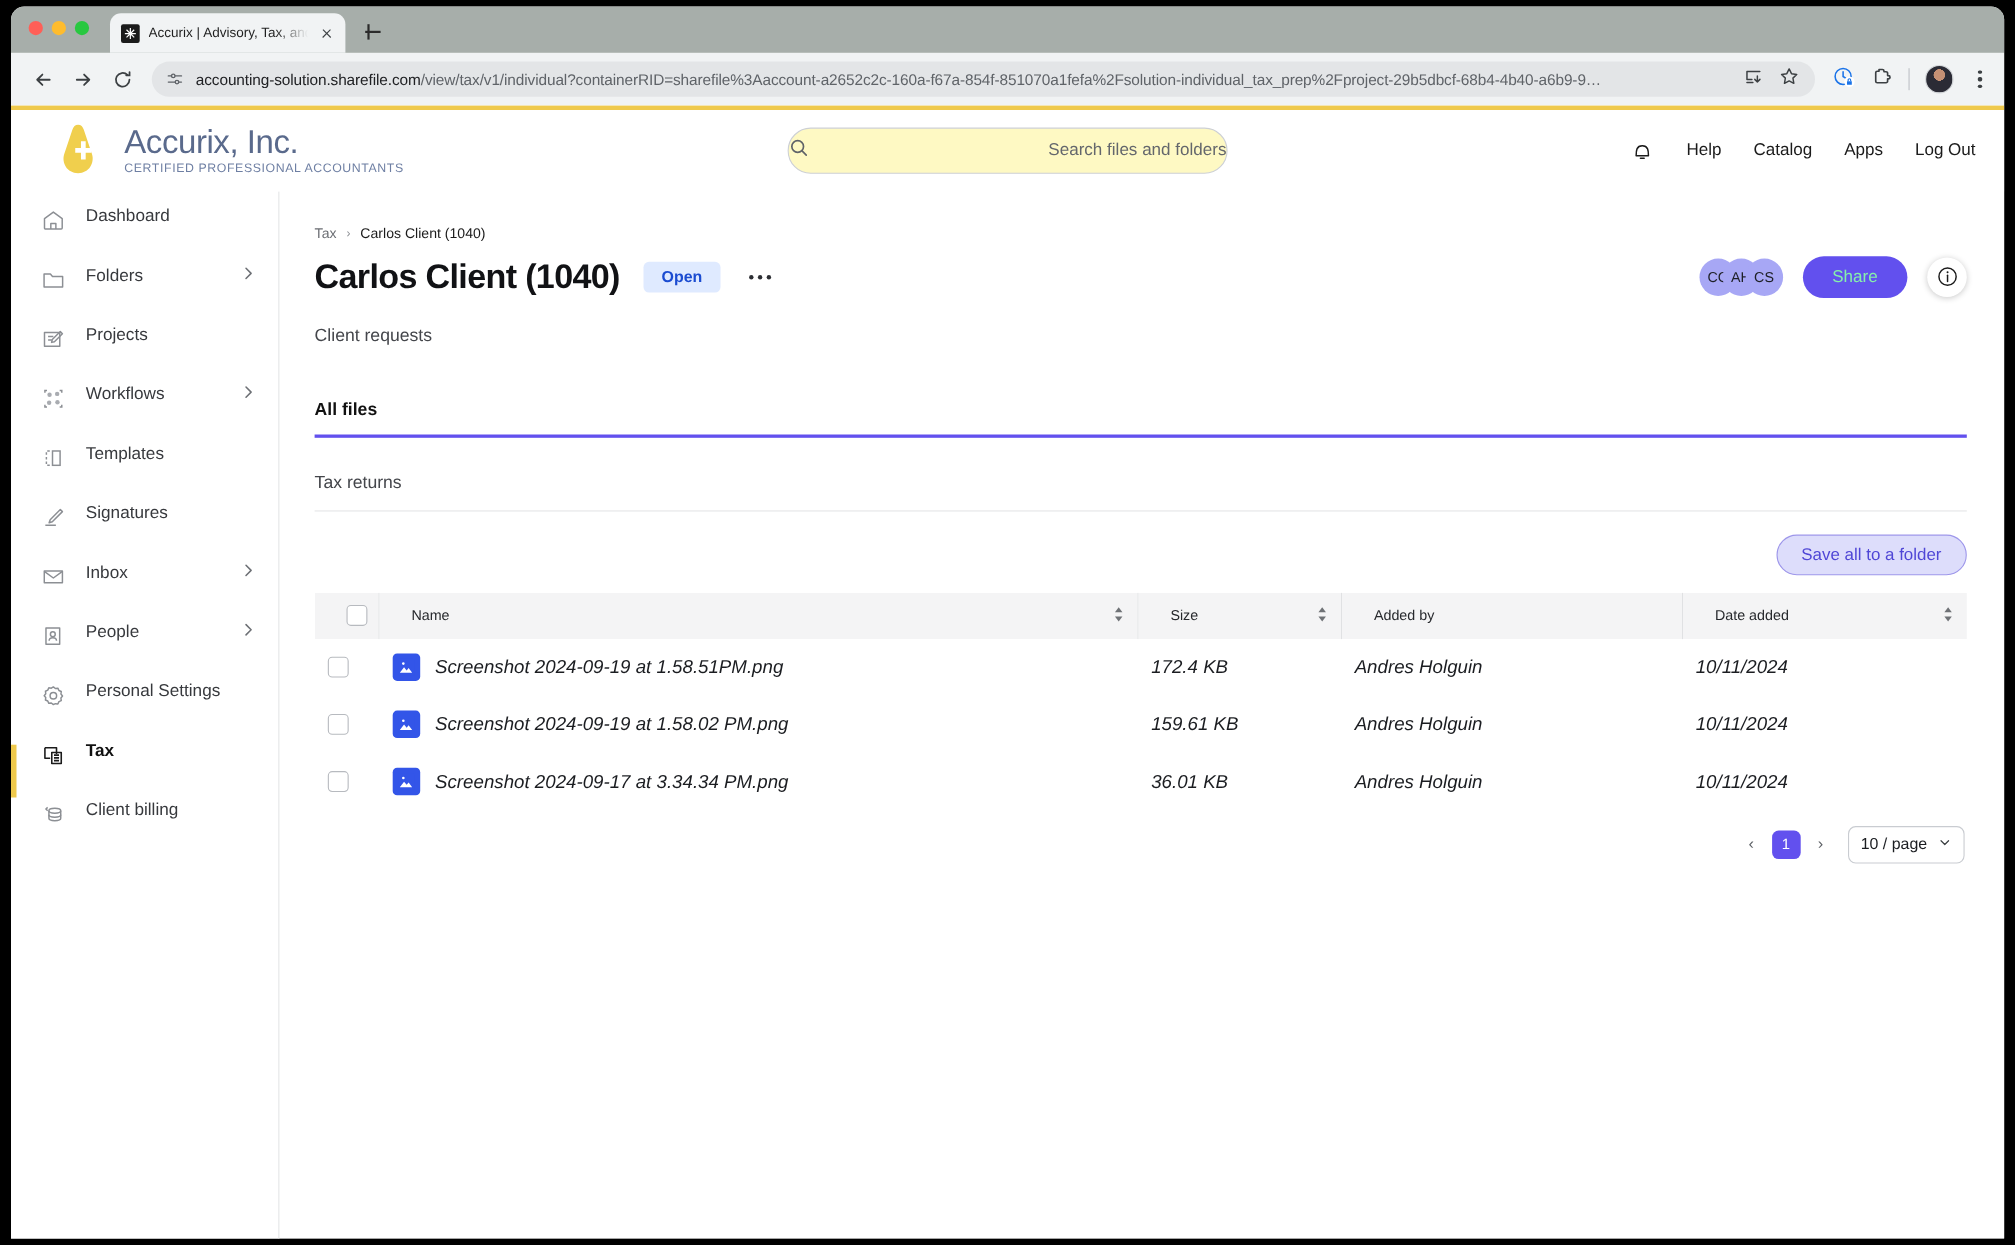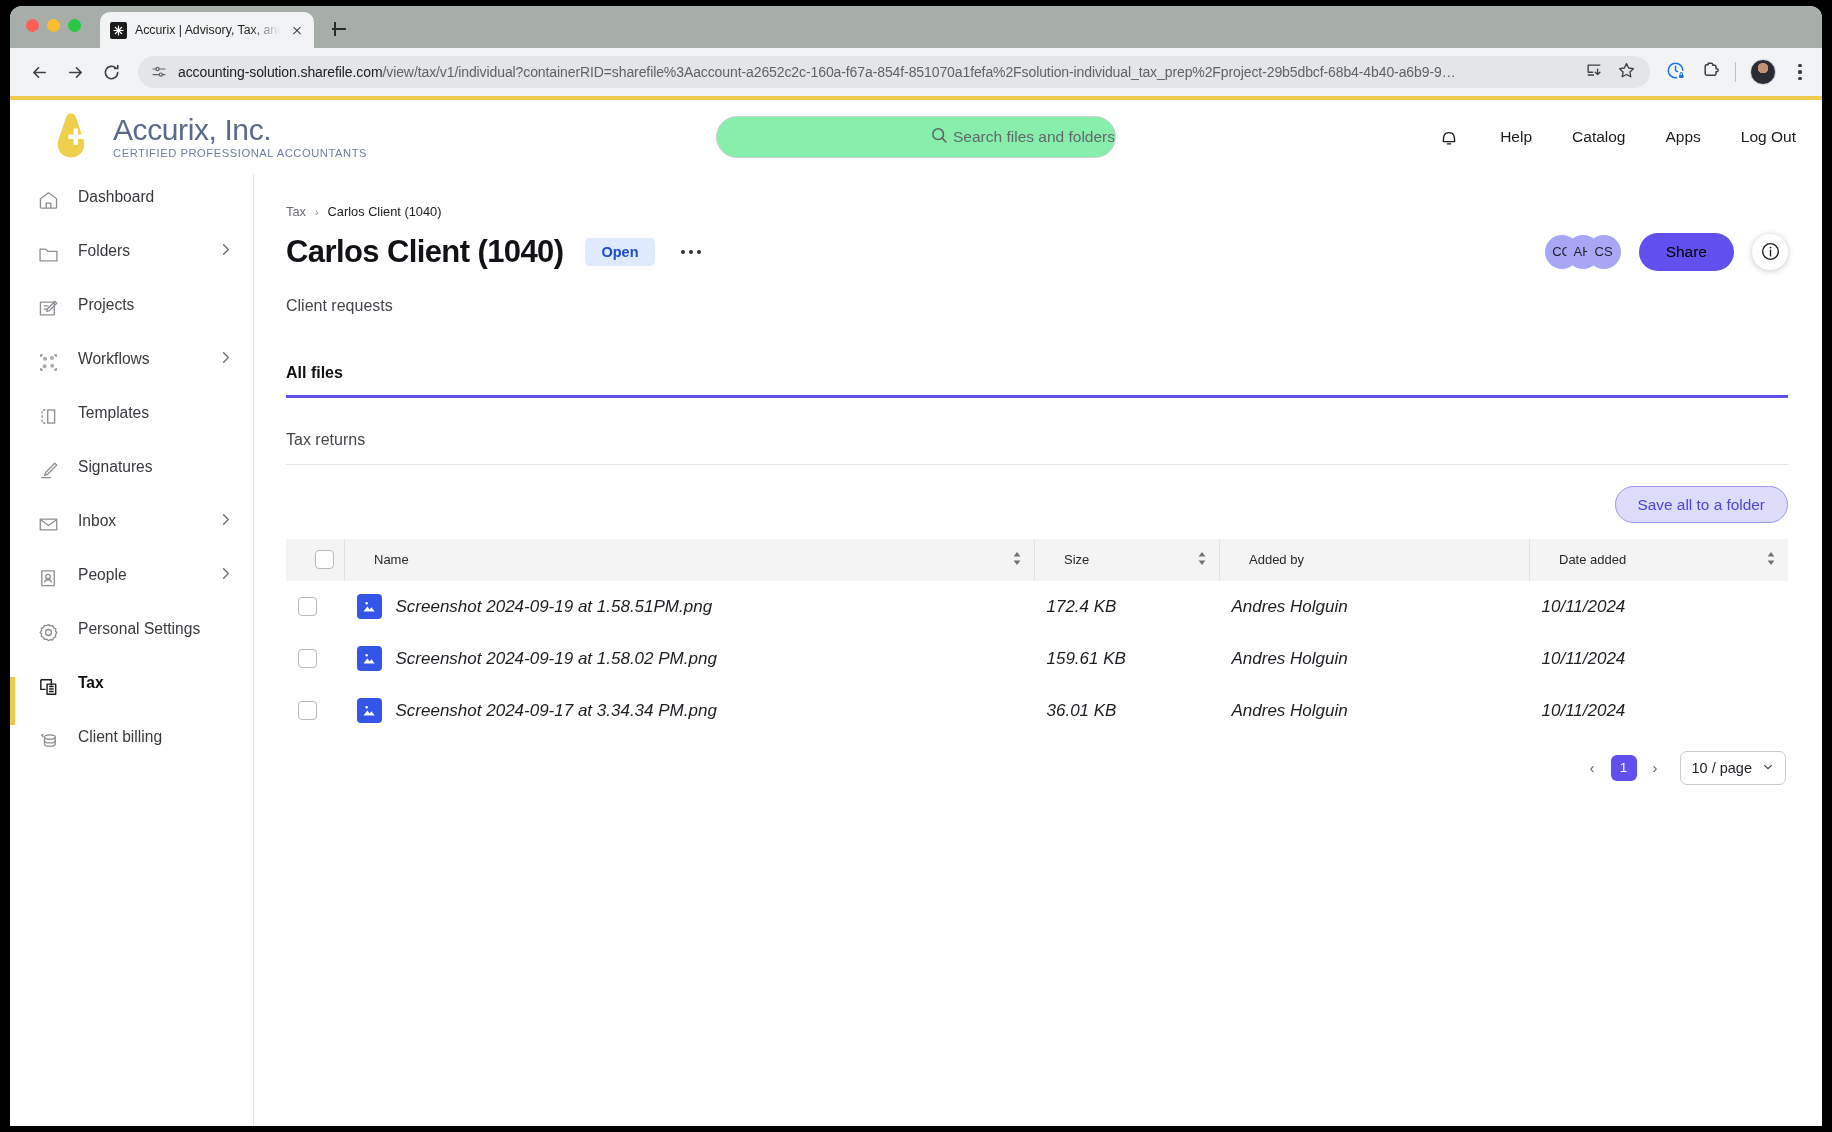--- a/index.html
+++ b/index.html
@@ -97,26 +97,26 @@
   }
   .logo-wrap { display: flex; align-items: center; gap: 15px; }
   .logo-mark { width: 54px; height: 54px; position: relative; }
   .brand-text { display: flex; flex-direction: column; gap: 2px; }
   .brand-name { font-size: 30px; color: #5a6a8c; letter-spacing: -0.4px; line-height: 1; font-weight: 400; }
   .brand-sub { font-size: 11.2px; color: #6e7fa3; letter-spacing: 0.55px; }
 
   .searchbox {
     position: absolute; left: 50%; transform: translateX(-50%);
     width: 400px; height: 42px; border: 1px solid #cdd0d5; border-radius: 21px;
-    display: flex; align-items: center; justify-content: flex-end; gap: 4px;
-    background: #86efac;
+    display: flex; align-items: center; justify-content: space-between; gap: 4px;
+    background: #fef9c3;
   }
   .search-ph { font-size: 15.5px; color: #64676c; }
 
-  .topnav { margin-left: auto; display: flex; align-items: center; gap: 40px; }
+  .topnav { margin-left: auto; display: flex; align-items: center; gap: 29px; }
   .topnav a { font-size: 15.5px; color: #1b1b1b; text-decoration: none; }
   .bell { width: 22px; height: 22px; }
 
   .body { display: flex; height: 952px; }
 
   
   .sidebar { width: 244px; flex: 0 0 244px; border-right: 1px solid #e4e5e7; padding-top: 14px; background: #fff; }
   .side-item {
     height: 54px; display: flex; align-items: flex-start; gap: 18px;
     padding: 0 20px 0 26px; position: relative; cursor: default;
@@ -147,21 +147,21 @@
 
   .title-right { margin-left: auto; display: flex; align-items: center; gap: 18px; }
   .avstack { display: flex; align-items: center; }
   .avstack .av {
     width: 34px; height: 34px; border-radius: 50%; background: #a7a7f5;
     display: flex; align-items: center; justify-content: center;
     font-size: 13px; color: #1e2026; margin-left: -13px; overflow: hidden;
   }
   .avstack .av:first-child { margin-left: 0; }
   .btn-share {
-    background: #6250ee; color: #000000; font-size: 15.5px; font-weight: 500;
+    background: #6250ee; color: #86efac; font-size: 15.5px; font-weight: 500;
     padding: 11px 27px; border-radius: 22px; border: none; line-height: 1;
   }
   .info-circle {
     width: 36px; height: 36px; border-radius: 50%; background: #fff;
     box-shadow: 0 1px 6px rgba(0,0,0,0.22);
     display: flex; align-items: center; justify-content: center;
   }
 
   .tabs { display: flex; gap: 34px; margin-top: 26px; border-bottom: 1px solid #e4e5e7; padding-bottom: 0; flex-direction: column; }
   .tabitem { font-size: 16px; color: #44464b; padding-bottom: 13px; border-bottom: 3px solid transparent; margin-bottom: -1px; }

